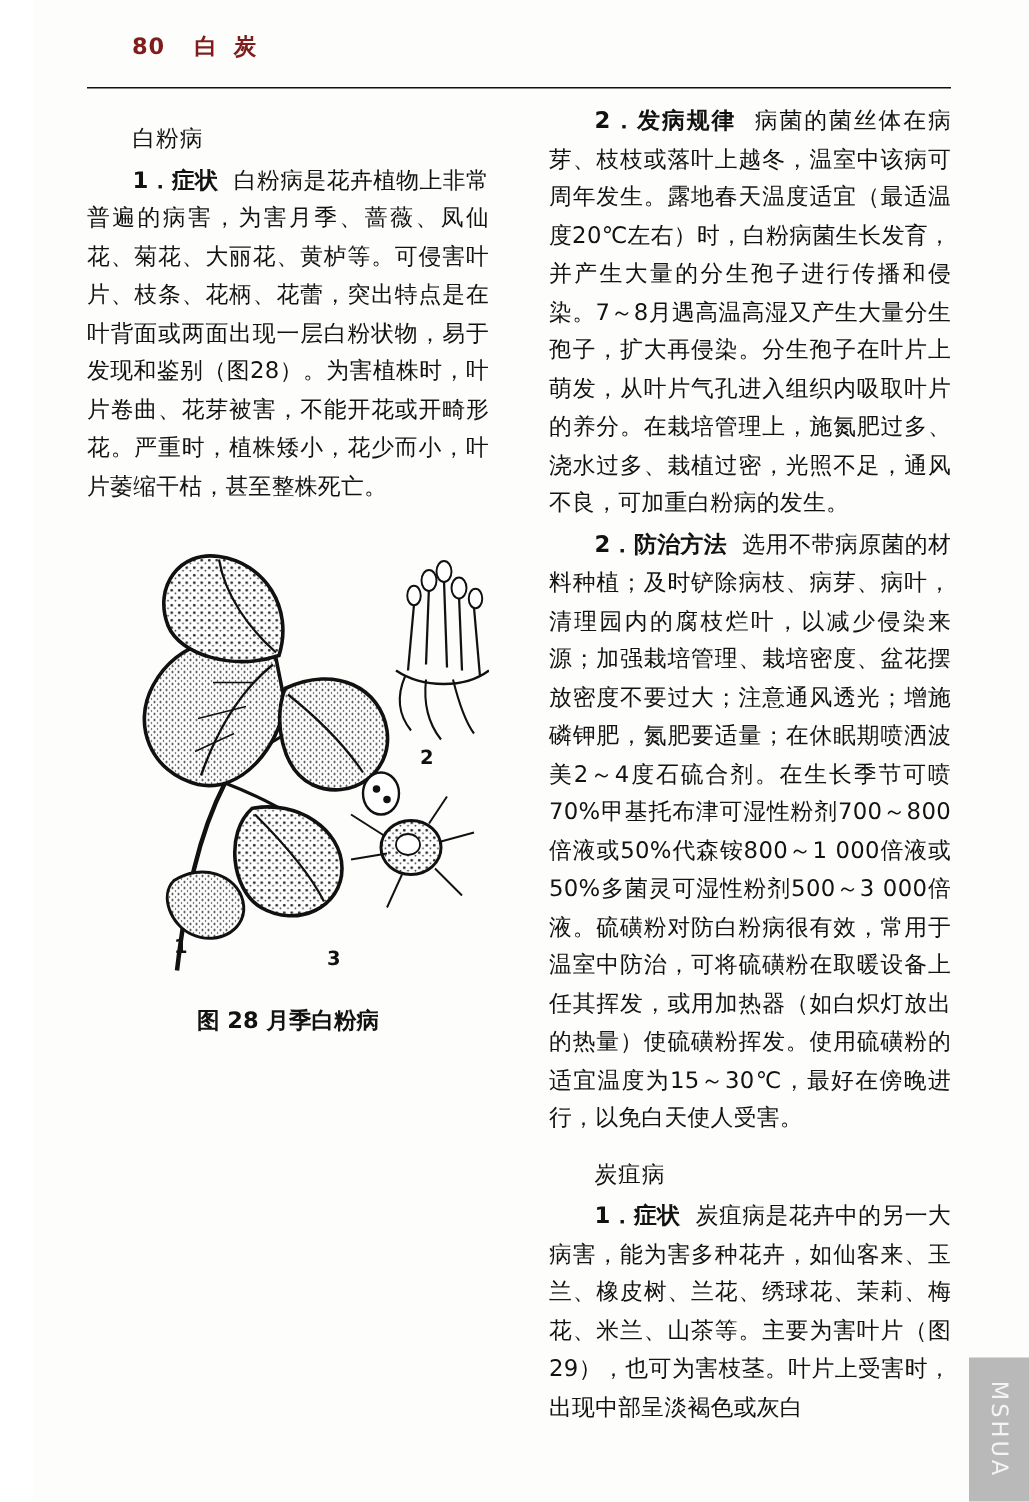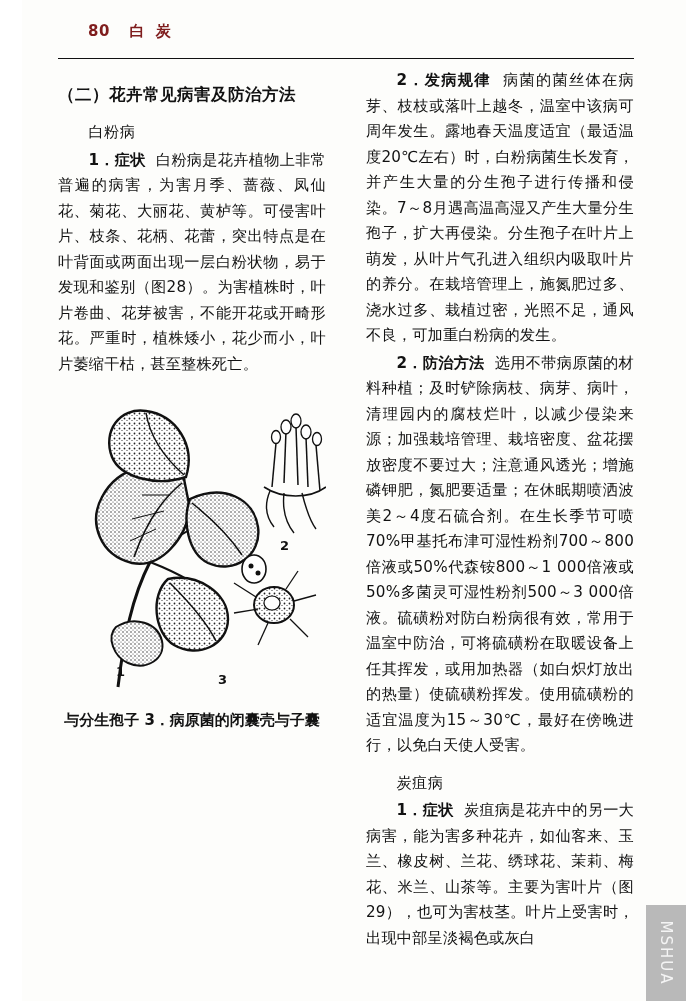--- a/index.html
+++ b/index.html
@@ -153,21 +153,20 @@
   <div class="header">
     <div class="header-inner">
       <span class="header-pageno">80</span>
       <span class="header-title">白 炭</span>
     </div>
   </div>
   <div class="rule"></div>
 
   <div class="col col-left">
 
-    <h2 class="sec-head">（二）花卉常见病害及防治方法</h2>
 
     <h3 class="sub-head">白粉病</h3>
 
     <p class="para indent blk"><span class="run-in">1．症状</span>&nbsp;&nbsp;<span>白粉病是花卉植物上非常普遍的病害，为害月季、蔷薇、凤仙花、菊花、大丽花、黄栌等。可侵害叶片、枝条、花柄、花蕾，突出特点是在叶背面或两面出现一层白粉状物，易于发现和鉴别（图28）。为害植株时，叶片卷曲、花芽被害，不能开花或开畸形花。严重时，植株矮小，花少而小，叶片萎缩干枯，甚至整株死亡。</span></p>
 
     <div class="figure">
       <div class="fig-canvas">
         <svg width="268" height="320" viewBox="0 0 268 320">
           <defs>
             <pattern id="stipple" width="4" height="4" patternUnits="userSpaceOnUse">
@@ -238,21 +237,21 @@
           <ellipse cx="196" cy="182" rx="12" ry="14" fill="#ffffff" stroke="#111" stroke-width="1.6"></ellipse>
           <circle cx="193" cy="179" r="2.5" fill="#111"></circle>
           <circle cx="200" cy="186" r="2.5" fill="#111"></circle>
 
           </svg><div></div>
         
         <span class="fig-num" style="left:58px; top:272px;">1</span>
         <span class="fig-num" style="left:222px; top:146px;">2</span>
         <span class="fig-num" style="left:160px; top:280px;">3</span>
       </div>
-      <div class="fig-caption cap-small">与分生孢子  3．病原菌的闭囊壳与子囊</div>
+      <div class="fig-caption">图 28  月季白粉病</div>
     </div>
   </div>
 
   <div class="col col-right">
     <p class="para indent blk"><span class="run-in">2．发病规律</span>&nbsp;&nbsp;<span>病菌的菌丝体在病芽、枝枝或落叶上越冬，温室中该病可周年发生。露地春天温度适宜（最适温度20℃左右）时，白粉病菌生长发育，并产生大量的分生孢子进行传播和侵染。7～8月遇高温高湿又产生大量分生孢子，扩大再侵染。分生孢子在叶片上萌发，从叶片气孔进入组织内吸取叶片的养分。在栽培管理上，施氮肥过多、浇水过多、栽植过密，光照不足，通风不良，可加重白粉病的发生。</span></p>
 
     <p class="para indent blk"><span class="run-in">2．防治方法</span>&nbsp;&nbsp;<span>选用不带病原菌的材料种植；及时铲除病枝、病芽、病叶，清理园内的腐枝烂叶，以减少侵染来源；加强栽培管理、栽培密度、盆花摆放密度不要过大；注意通风透光；增施磷钾肥，氮肥要适量；在休眠期喷洒波美2～4度石硫合剂。在生长季节可喷70%甲基托布津可湿性粉剂700～800倍液或50%代森铵800～1 000倍液或50%多菌灵可湿性粉剂500～3 000倍液。硫磺粉对防白粉病很有效，常用于温室中防治，可将硫磺粉在取暖设备上任其挥发，或用加热器（如白炽灯放出的热量）使硫磺粉挥发。使用硫磺粉的适宜温度为15～30℃，最好在傍晚进行，以免白天使人受害。</span></p>
 
     <h3 class="sub-head">炭疽病</h3>
 

